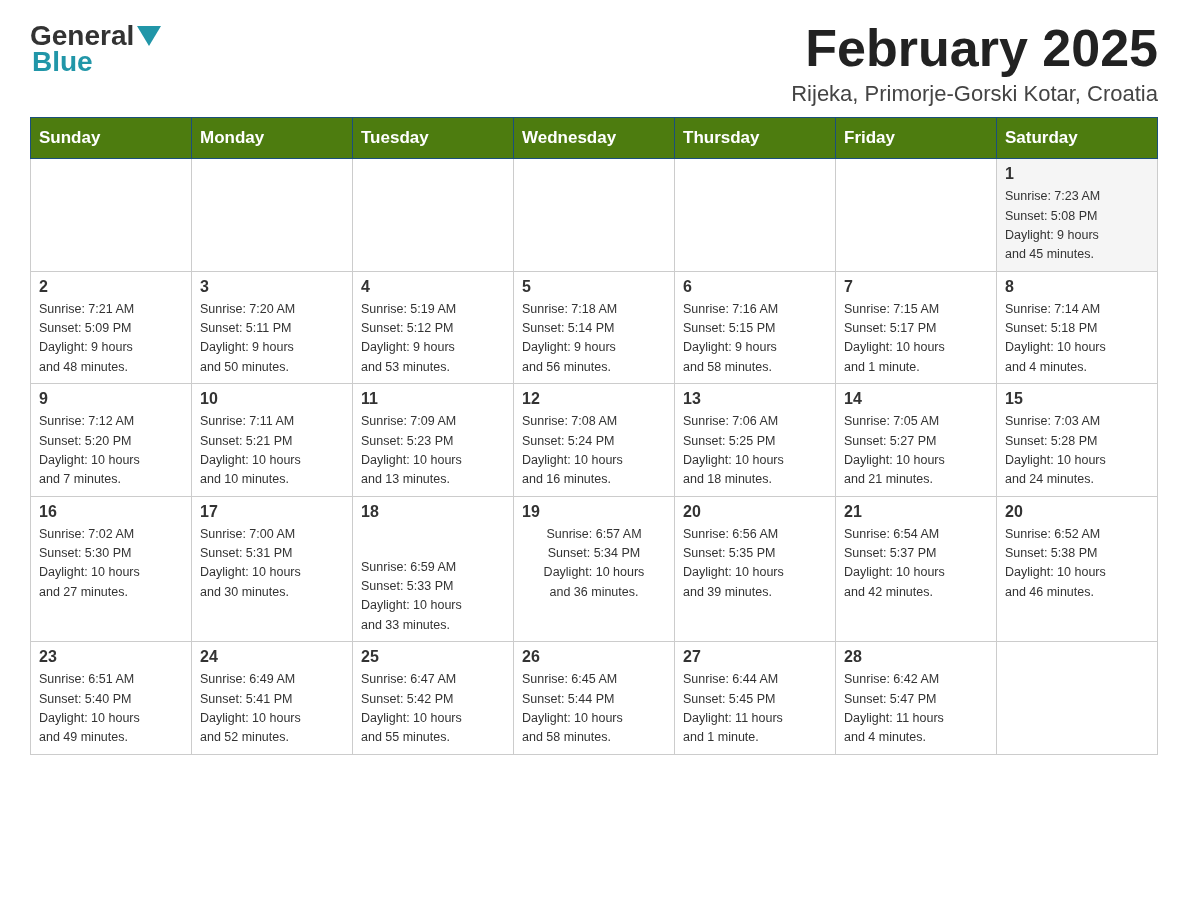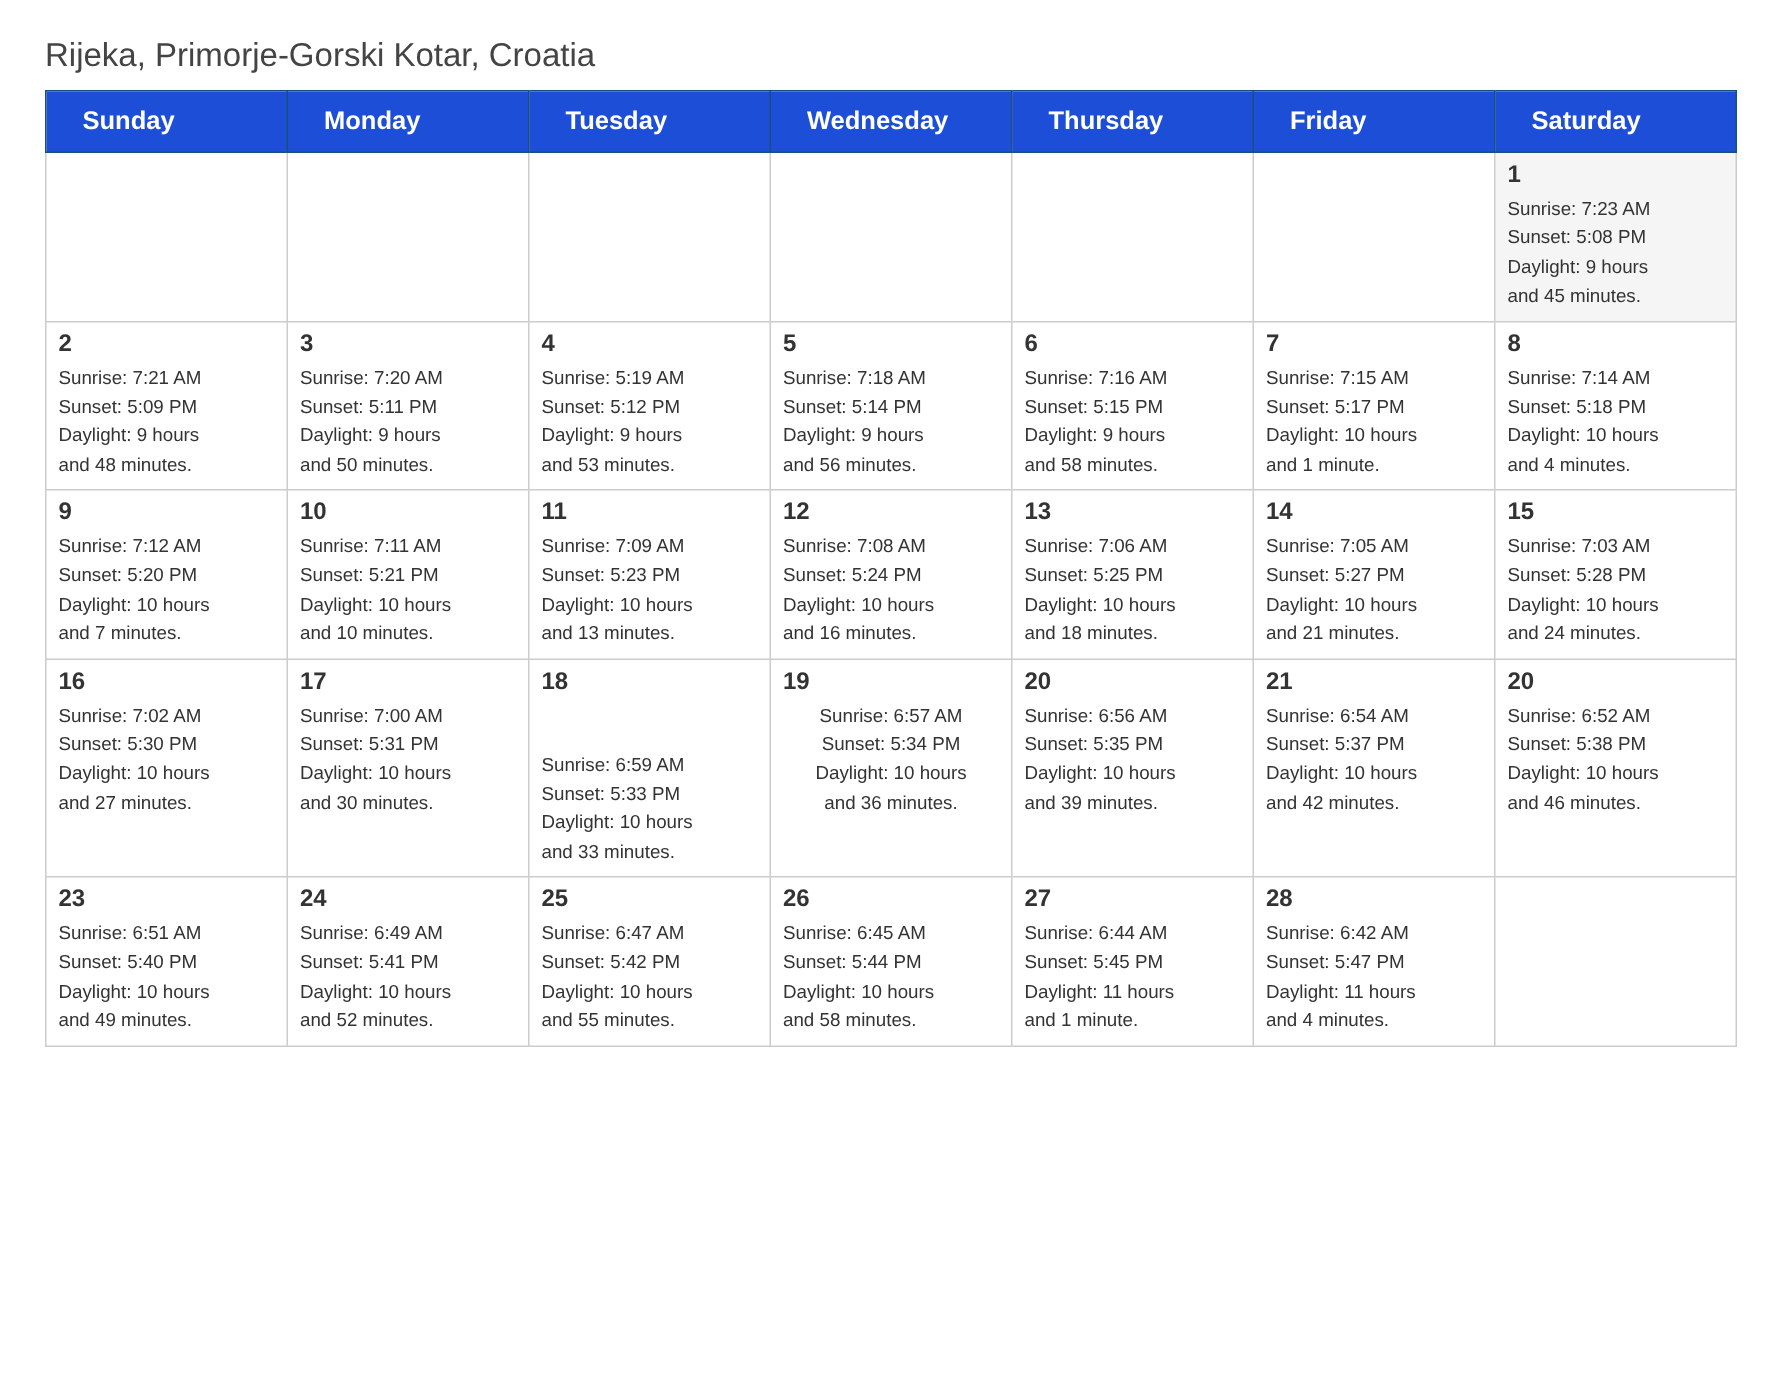--- a/index.html
+++ b/index.html
@@ -56,25 +56,25 @@
       font-size: 22px;
       color: #444;
       margin-top: 4px;
     }
     .calendar {
       width: 100%;
       border-collapse: collapse;
       margin-top: 10px;
     }
     .calendar th {
-      background-color: #1d4ed8;
+      background-color: #4d7c0f;
       color: #fff;
       font-size: 17px;
       font-weight: bold;
-      padding: 10px 24px;
+      padding: 10px 8px;
       text-align: left;
       border: 1px solid #1a4f7a;
     }
     .calendar td {
       vertical-align: top;
       padding: 6px 8px;
       border: 1px solid #ccc;
       width: 14.28%;
       min-height: 110px;
       font-size: 12.5px;
@@ -92,21 +92,31 @@
     }
     .day-info {
       font-size: 12.5px;
       line-height: 1.55;
     }
   </style>
 </head>
 <body>
 
 <div class="header">
+  <div class="logo">
+    <div class="logo-text">
+      <span class="logo-general">General</span>
+      <span class="logo-triangle"></span>
+    </div>
+    <div style="margin-top:-6px; margin-left:2px;">
+      <span class="logo-blue">Blue</span>
+    </div>
+  </div>
   <div class="title-area">
+    <div class="month-title">February 2025</div>
     <div class="location">Rijeka, Primorje-Gorski Kotar, Croatia</div>
   </div>
 </div>
 
 <table class="calendar">
   <thead>
     <tr>
       <th>Sunday</th>
       <th>Monday</th>
       <th>Tuesday</th>

